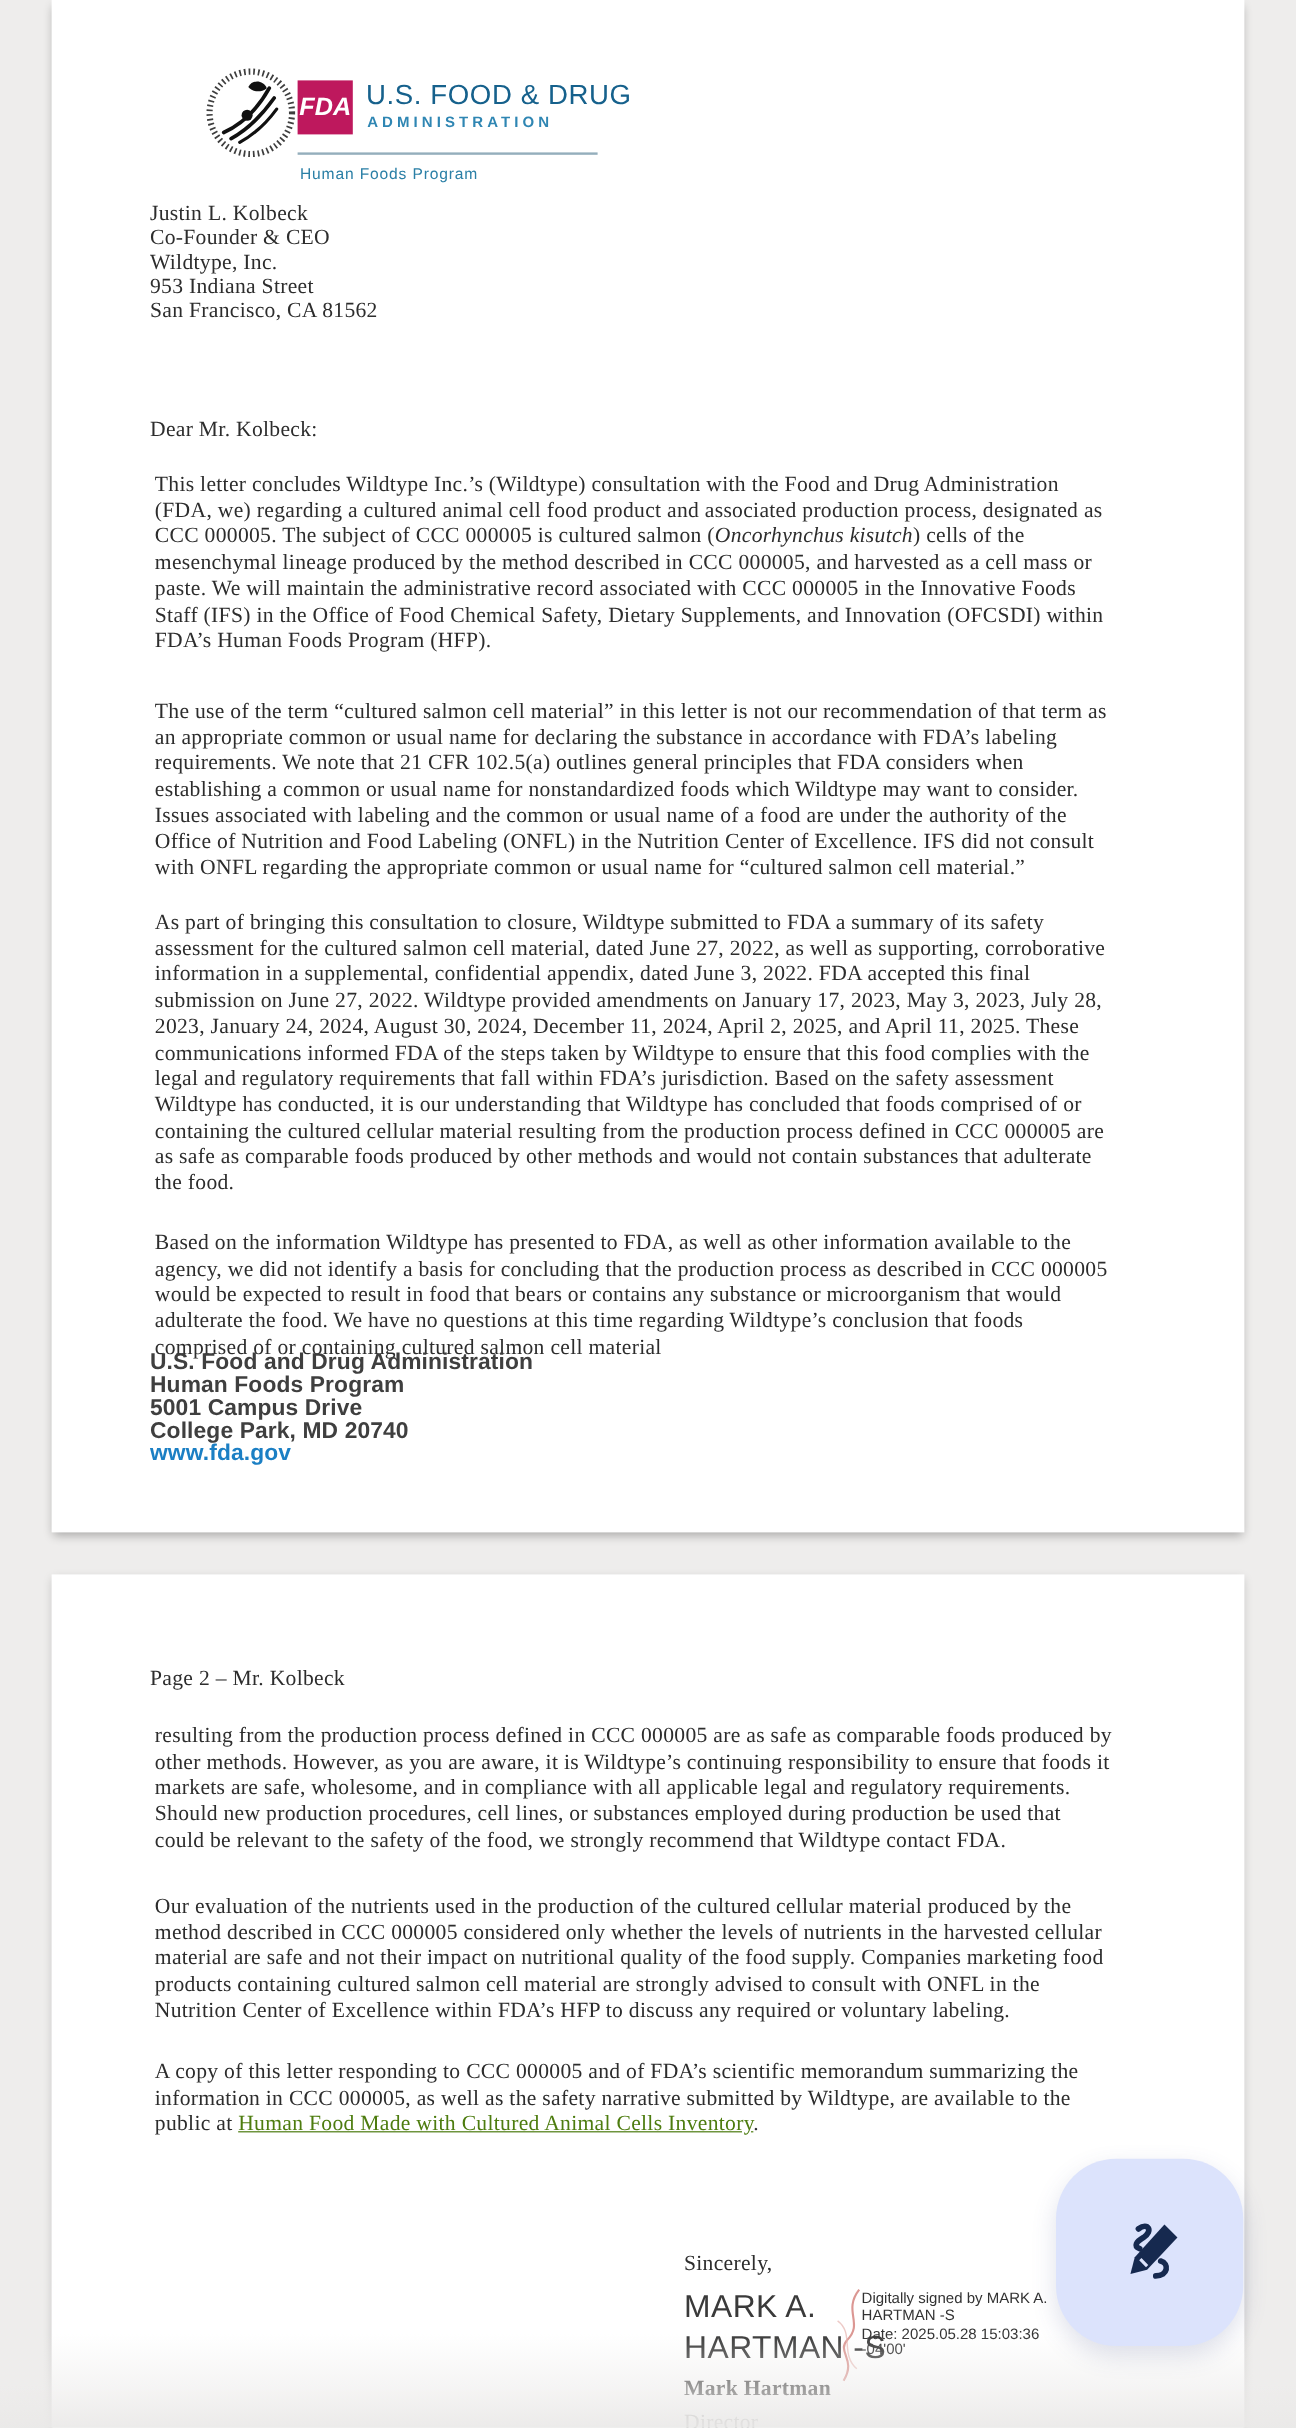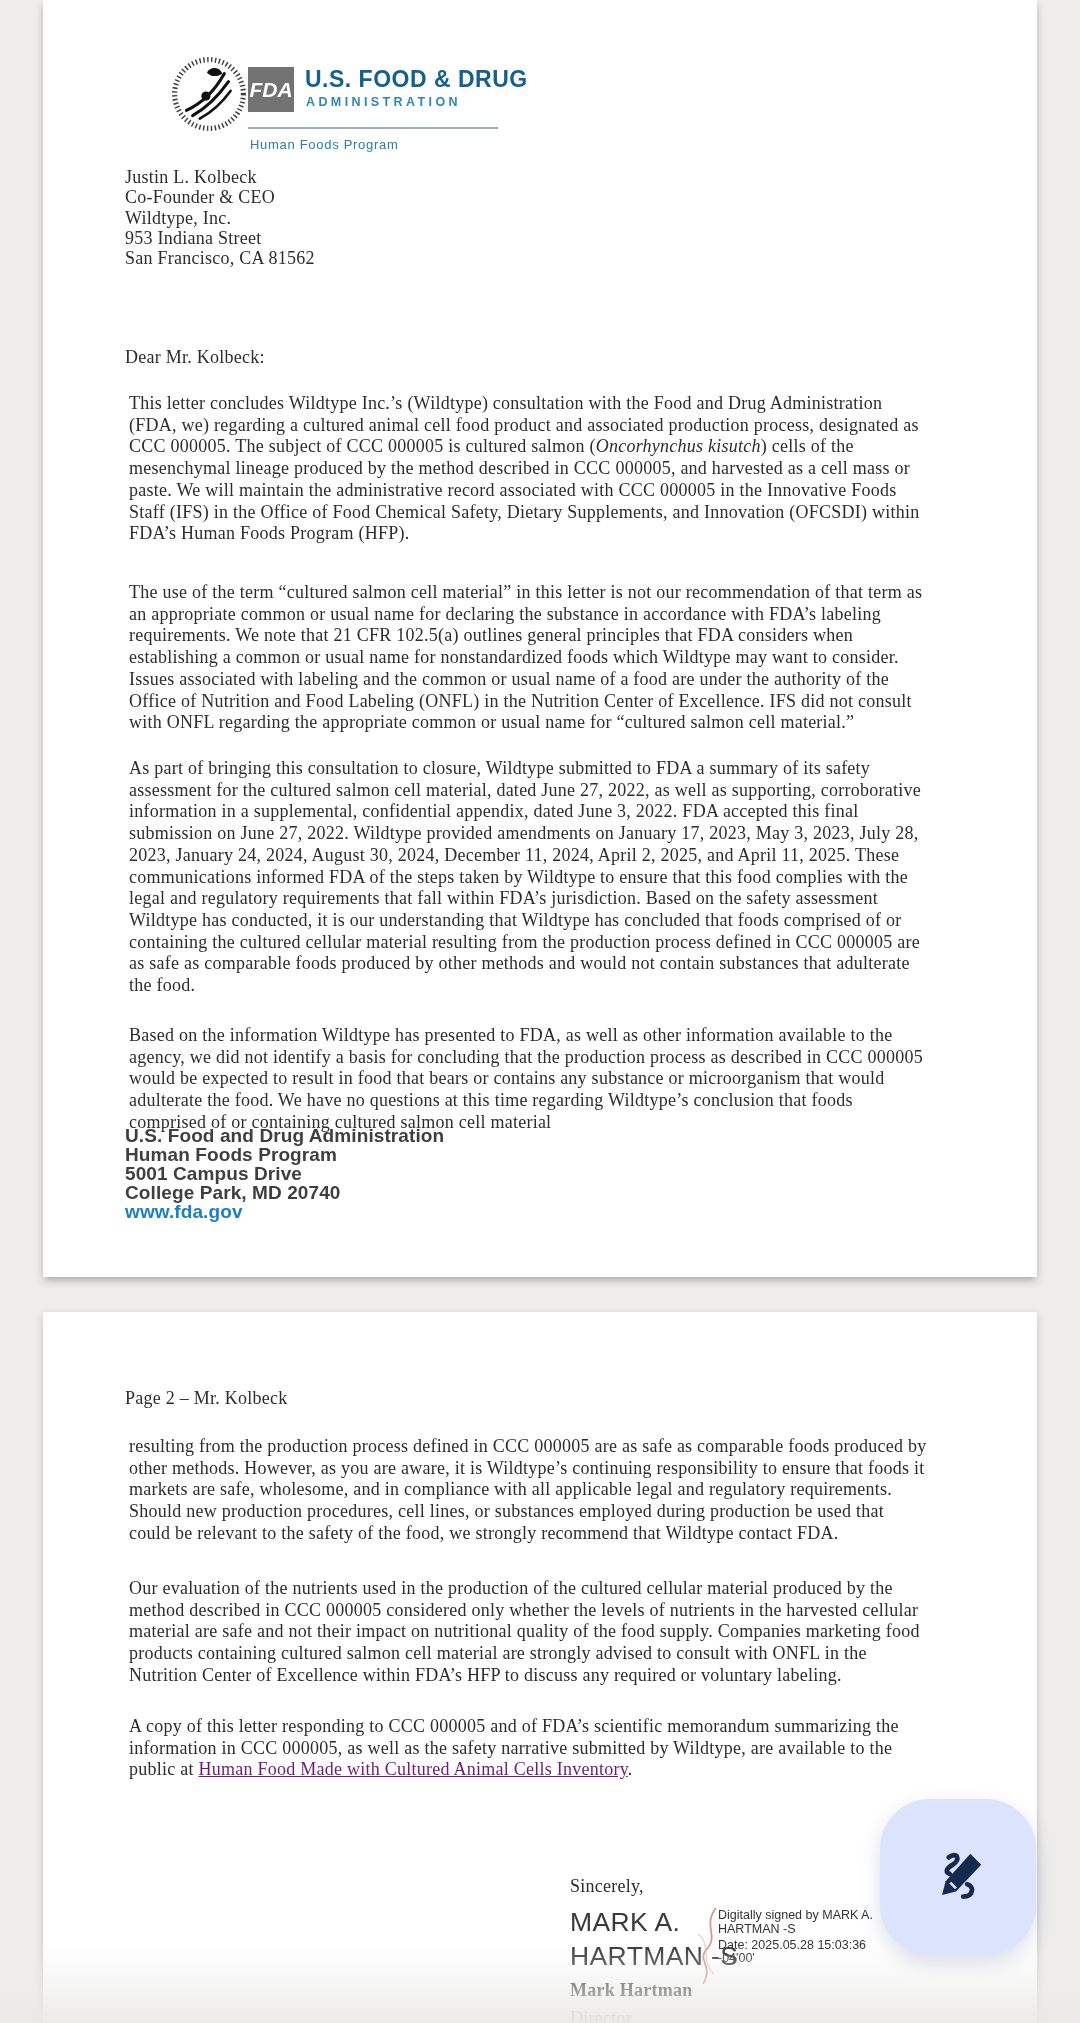--- a/index.html
+++ b/index.html
@@ -11,26 +11,26 @@
   .page {
     position:absolute; left:43px; width:994px; background:#ffffff;
   }
   #page1 { top:0; height:1277px; box-shadow:0 4px 8px -1px rgba(0,0,0,0.30); }
   #page2 { top:1312px; height:780px; box-shadow:0 3px 8px rgba(0,0,0,0.18); }
 
   
   .hhs-seal { position:absolute; left:126px; top:54px; width:80px; height:80px; }
   .fda-box {
     position:absolute; left:205px; top:67px; width:46px; height:45px;
-    background:#737373; color:#ffffff; display:flex; align-items:center; justify-content:center;
+    background:#be185d; color:#ffffff; display:flex; align-items:center; justify-content:center;
     font-family:"Liberation Sans", sans-serif; font-style:italic; font-weight:bold; font-size:21px;
   }
   .agency-line1 {
     position:absolute; left:262px; top:66px;
-    font-family:"Liberation Sans", sans-serif; font-weight:bold; font-size:23px;
+    font-family:"Liberation Sans", sans-serif; font-weight:normal; font-size:23px;
     color:#16618c; letter-spacing:0.5px; white-space:nowrap;
   }
   .agency-line2 {
     position:absolute; left:263px; top:95px;
     font-family:"Liberation Sans", sans-serif; font-weight:bold; font-size:12.5px;
     color:#2f86b3; letter-spacing:3.4px; white-space:nowrap;
   }
   .letterhead-rule { position:absolute; left:205px; top:127px; width:250px; height:2px; background:#94aebc; }
   .program-label {
     position:absolute; left:207px; top:137px;
@@ -53,21 +53,21 @@
     font-family:"Liberation Sans", sans-serif; font-weight:bold;
     font-size:19px; line-height:19px; color:#3f3f3f; letter-spacing:0.1px;
   }
   .fda-gov-link { color:#1b7fc4; text-decoration:none; }
 
   
   .p2-header { position:absolute; left:82px; top:76px;text-align:right; }
   #p2p1 { top:120px; }
   #p2p2 { top:262px; }
   #p2p3 { top:400px; }
-  .doc-link { color:#701a75; text-decoration:underline; }
+  .doc-link { color:#4d7c0f; text-decoration:underline; }
 
   .sincerely { position:absolute; left:527px; top:564px; }
   .stamp { position:absolute; left:527px; top:594px; width:430px; height:130px; }
   .stamp-name {
     font-family:"Liberation Sans", sans-serif; font-size:26.5px; line-height:33.5px;
     color:#3a3a3a; letter-spacing:0.4px; white-space:nowrap;
   }
   .stamp-squiggle { position:absolute; left:122px; top:0px; width:32px; height:80px; opacity:0.65; }
   .stamp-note {
     position:absolute; left:148px; top:3px; width:162px;

